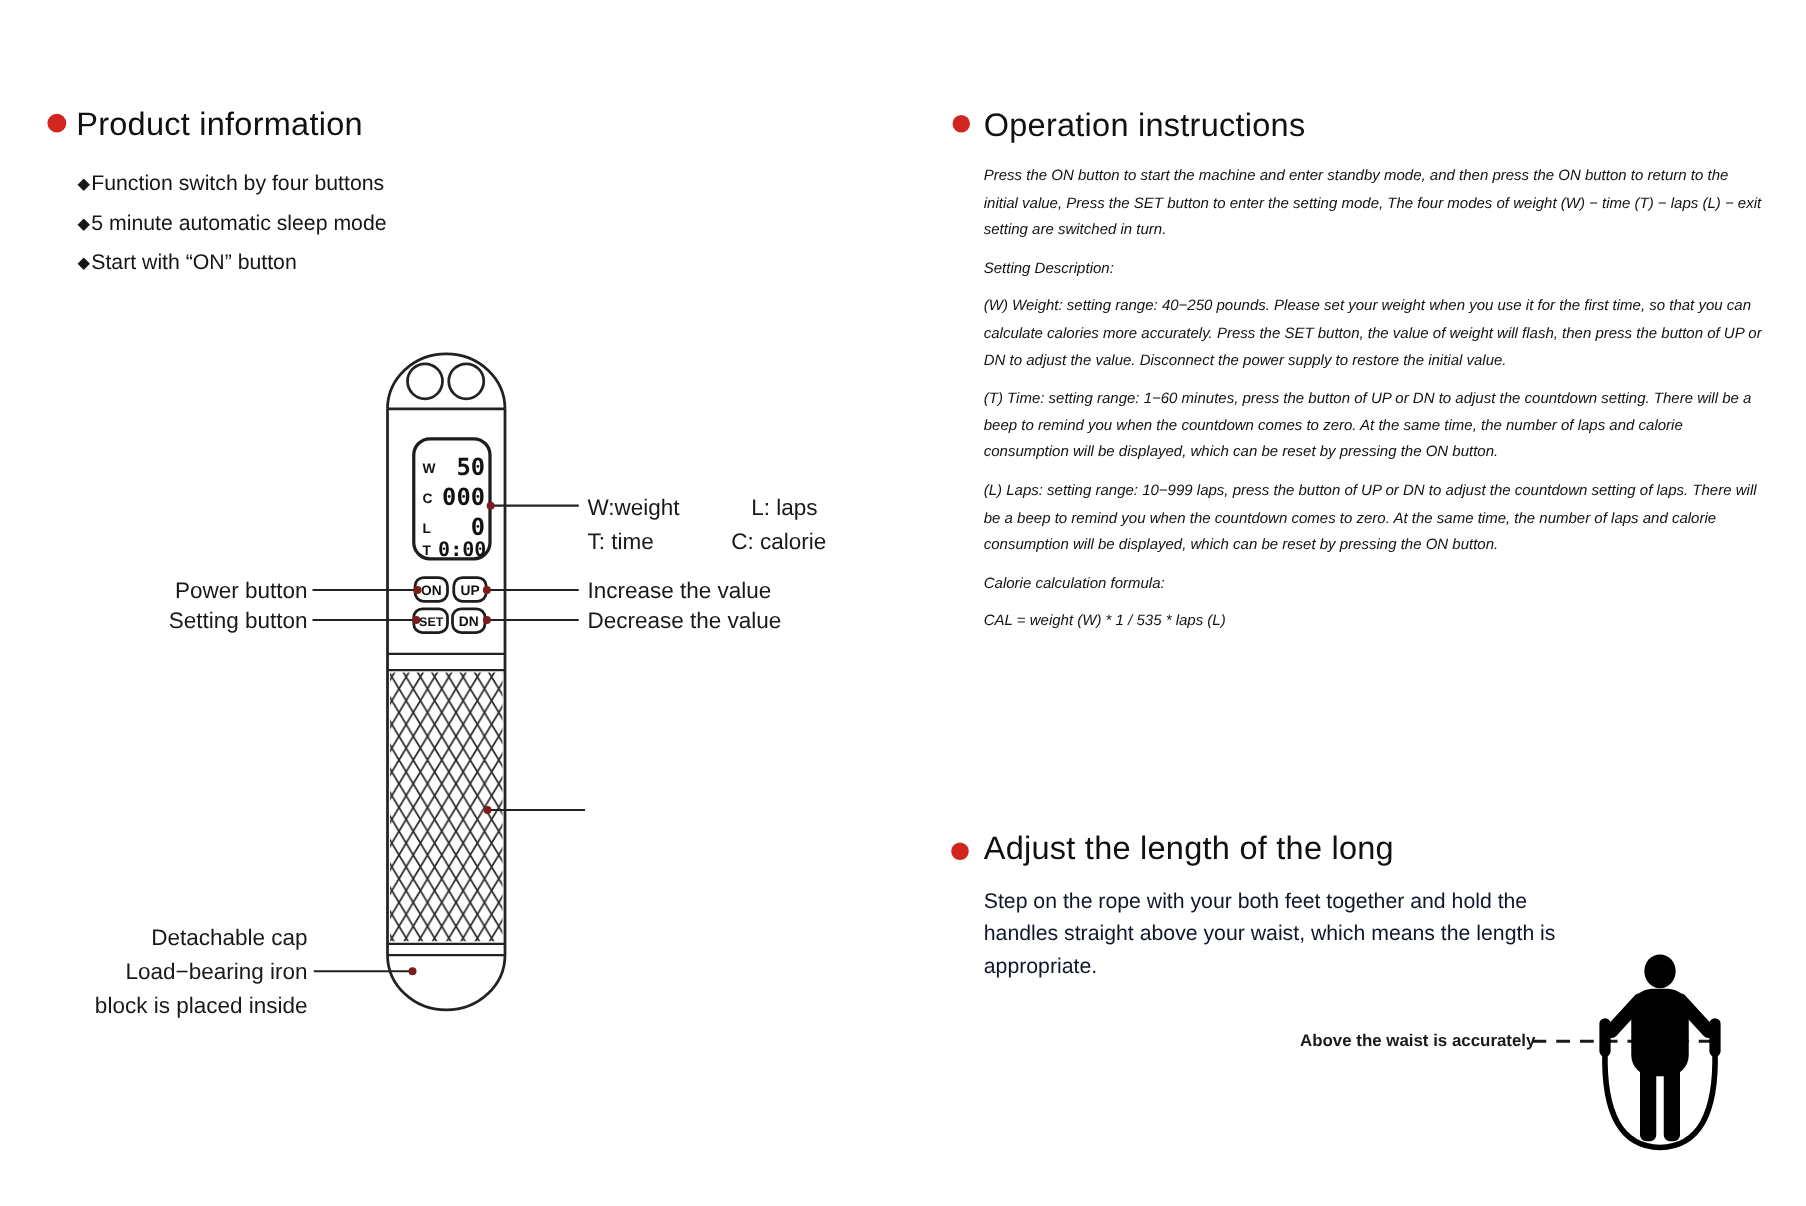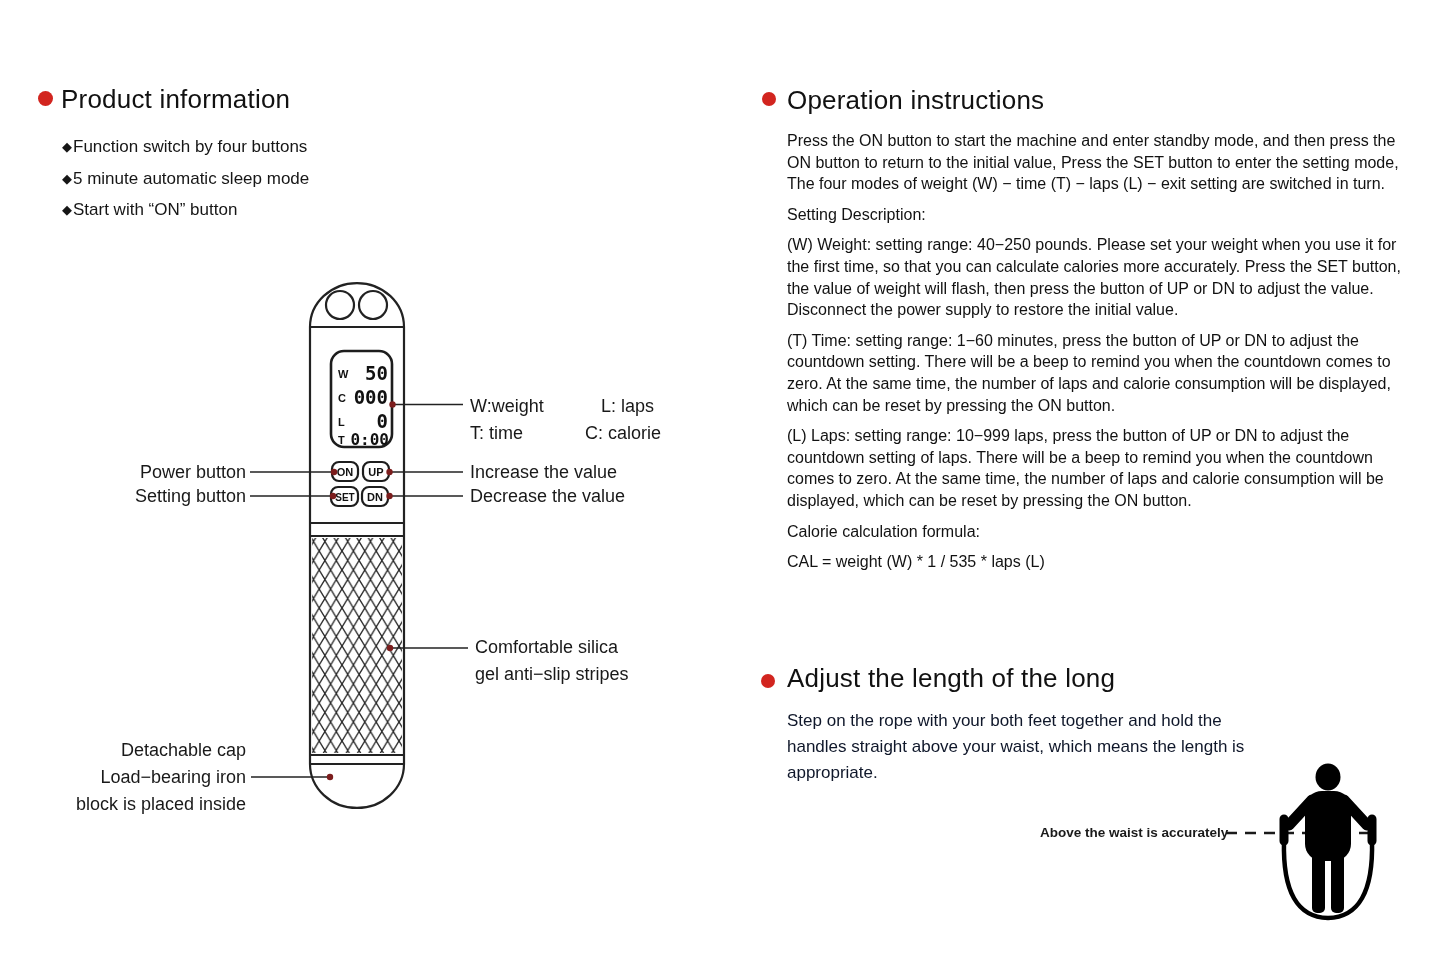--- a/index.html
+++ b/index.html
@@ -10,21 +10,21 @@
   }
   svg.lineart{position:absolute; left:0; top:0; width:1445px; height:965px;}
   .abs{position:absolute;}
   .h1{font-size:26px; color:#111; letter-spacing:0.2px; white-space:nowrap;}
   .bullet-dot{position:absolute; border-radius:50%; background:#d2251f;}
   .feature{font-size:17px; color:#161616; white-space:nowrap; margin:0 0 11.5px 0;}
   .feature .dm{font-size:13px; position:relative; top:-1px; margin-right:1px;}
   .lbl{font-size:18px; color:#191919; white-space:nowrap; line-height:1;}
   .lbl-r{text-align:right;}
   .lbl-multi{line-height:27px;}
-  .opcol{width:624px; font-size:16px; line-height:21.6px; color:#121212;}
+  .opcol{width:624px; font-size:12px; line-height:21.6px; color:#121212;font-style:italic;}
   .opcol p{margin:0 0 9px 0;}
   .adjbody{width:466px; font-size:17px; line-height:26px; color:#0f172a;}
   .figlabel{font-size:13.5px; font-weight:bold; color:#1a1a1a; white-space:nowrap;}
   .disp-val{font-family:"DejaVu Sans Mono", monospace; font-weight:bold;}
 </style>
 </head>
 <body>
 
 <div class="page">
 
@@ -117,24 +117,20 @@
   <div class="abs lbl lbl-r" style="left:96px; top:487px; width:150px;">Setting button</div>
 
   <div class="abs lbl" style="left:470px; top:397px;">W:weight</div>
   <div class="abs lbl" style="left:585px; top:397px;margin-left:16px;">L: laps</div>
   <div class="abs lbl" style="left:470px; top:424px;">T: time</div>
   <div class="abs lbl" style="left:585px; top:424px;">C: calorie</div>
 
   <div class="abs lbl" style="left:470px; top:463px;">Increase the value</div>
   <div class="abs lbl" style="left:470px; top:487px;">Decrease the value</div>
 
-  <div class="abs lbl lbl-multi" style="left:475px; top:634px;">
-    <div>Comfortable silica</div>
-    <div>gel anti−slip stripes</div>
-  </div>
 
   <div class="abs lbl lbl-r lbl-multi" style="left:40px; top:737px; width:206px;">
     <div>Detachable cap</div>
     <div>Load−bearing iron</div>
     <div>block is placed inside</div>
   </div>
 
   <div class="bullet-dot" style="left:762px; top:92px; width:14px; height:14px;"></div>
   <div class="abs h1" style="left:787px; top:85px;">Operation instructions</div>
 

